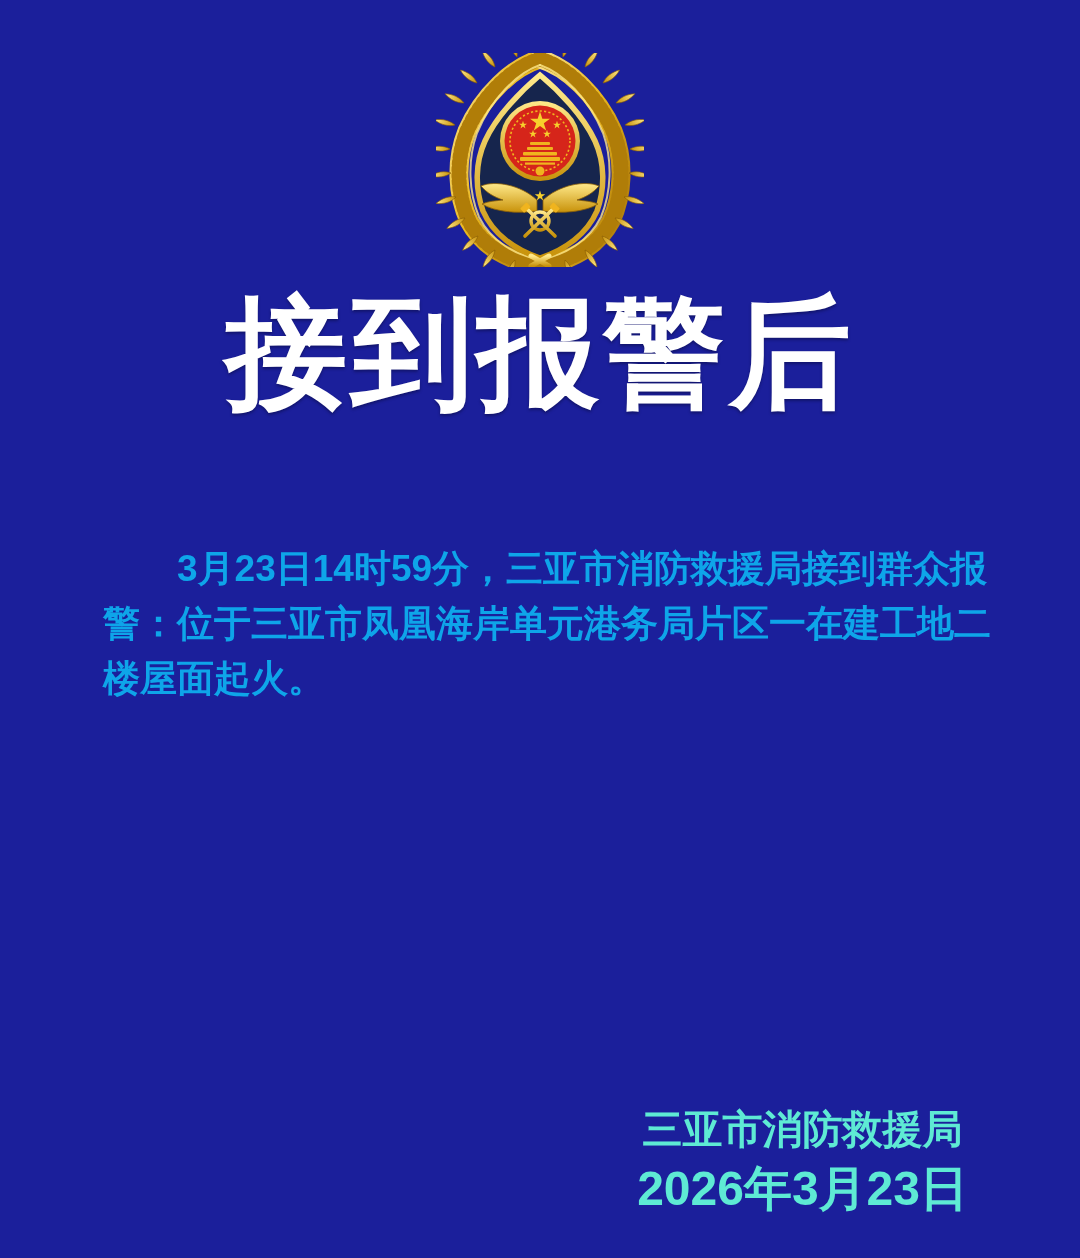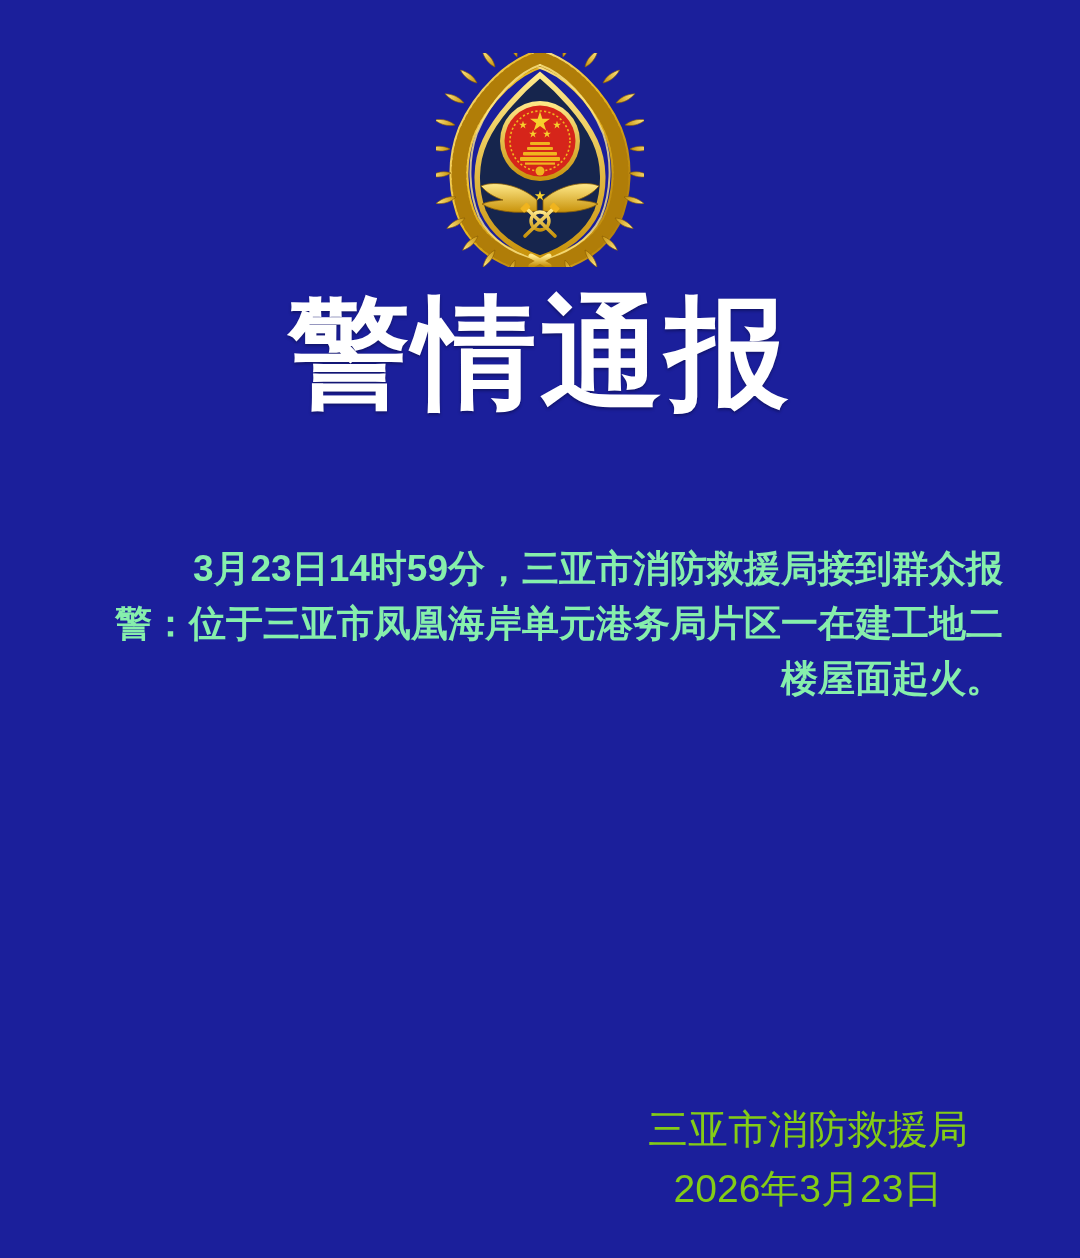--- a/index.html
+++ b/index.html
@@ -34,38 +34,38 @@
     letter-spacing: 4px;
     color: #ffffff;
     text-shadow: 0 2px 3px rgba(0,0,20,0.35);
   }
 
   .body-text {
     position: absolute;
     top: 541px;
     left: 103px;
     width: 900px;
-    color: #86efac;
+    color: #0ea5e9;
     font-size: 37px;
     line-height: 55px;
     font-weight: 700;
-    text-align: right;
+    text-align: left;
   }
   .body-text p { text-indent: 2em; }
 
   .signature {
     position: absolute;
     top: 1100px;
     right: 112px;
     text-align: center;
-    color: #84cc16;
-    font-weight: 400;
+    color: #5eead4;
+    font-weight: 700;
   }
   .signature .agency { font-size: 40px; line-height: 58px; }
-  .signature .date   { font-size: 39px; line-height: 62px; }
+  .signature .date   { font-size: 48px; line-height: 62px; }
 </style>
 </head>
 <body>
 
 <div class="poster">
 
   <svg class="emblem" viewBox="0 0 206 214" xmlns="http://www.w3.org/2000/svg" aria-hidden="true">
     <defs>
       <linearGradient id="gold" x1="0" y1="0" x2="1" y2="1">
         <stop offset="0" stop-color="#f9e08a"></stop>
@@ -150,21 +150,21 @@
       </g>
       <rect x="84" y="152" width="9" height="6" rx="1" fill="#f0b41e" transform="rotate(-44 88 155)"></rect>
       <rect x="113" y="152" width="9" height="6" rx="1" fill="#f0b41e" transform="rotate(44 118 155)"></rect>
     </g>
 
     <g>
       <path d="M94,203 L112,213 M112,203 L94,213" stroke="url(#gold2)" stroke-width="5" stroke-linecap="round"></path>
     </g>
   </svg>
 
-  <div class="title">警情通报</div>
+  <div class="title">接到报警后</div>
 
   <div class="body-text">
     <p>3月23日14时59分，三亚市消防救援局接到群众报警：位于三亚市凤凰海岸单元港务局片区一在建工地二楼屋面起火。</p>
   </div>
 
   <div class="signature">
     <div class="agency">三亚市消防救援局</div>
     <div class="date">2026年3月23日</div>
   </div>
 

